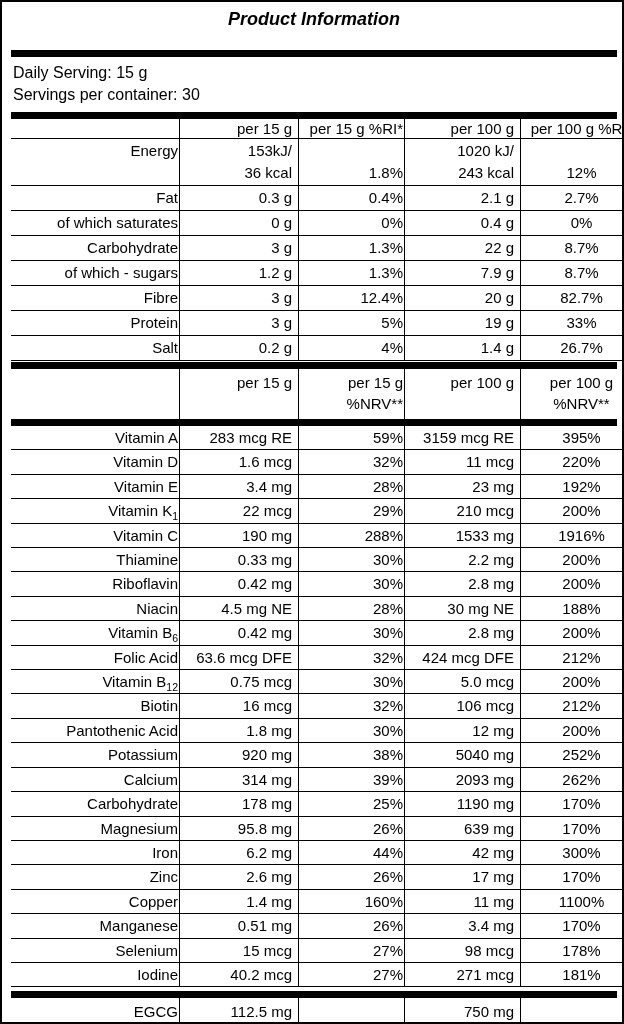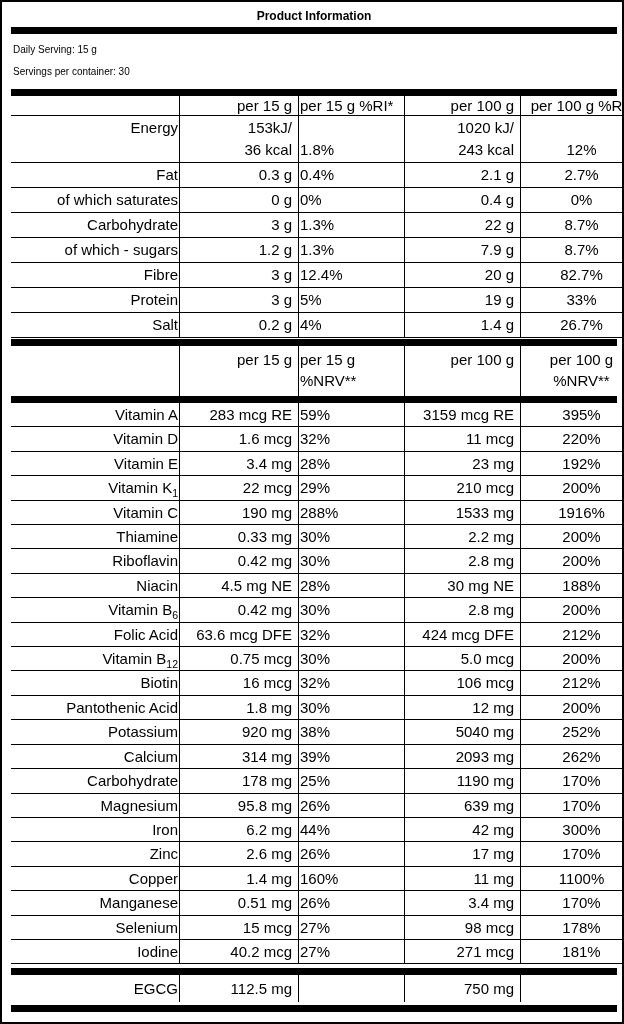--- a/index.html
+++ b/index.html
@@ -2,29 +2,29 @@
 <html><head>
 <meta charset="utf-8">
 <style>
   html, body { margin:0; padding:0; background:#fff; }
   body { font-family:"Liberation Sans", sans-serif; color:#000; }
   .page {
     width:624px; height:1024px; box-sizing:border-box;
     border:2px solid #000; background:#fff; overflow:hidden;
     padding:0 5px 0 9px;
   }
-  .title { text-align:center; font-weight:bold; font-size:12px; padding:7px 0 4px 0; }
+  .title { text-align:center; font-weight:bold; font-size:18px; padding:7px 0 20px 0;font-style:italic; }
   .bar { height:7px; background:#000; }
-  .serving { font-size:10px; line-height:22px; padding:5px 0 6px 2px; }
+  .serving { font-size:16px; line-height:22px; padding:5px 0 6px 2px; }
   table { border-collapse:collapse; table-layout:fixed; width:606px; }
   td { font-size:15px; white-space:pre-line; overflow:hidden; }
   .c1 { width:165px; text-align:right; padding-left:2px; vertical-align:top; }
   .c1.indent { padding-left:15px; }
   .c2 { width:111px; text-align:right; padding-right:6px; }
-  .c3 { width:103px; text-align:left; }
+  .c3 { width:103px; text-align:right; }
   .c4 { width:108px; text-align:right; padding-right:6px; }
   .c5 { width:119px; text-align:center; }
   .c2, .c3, .c4, .c5 { border-left:1px solid #000; vertical-align:bottom; }
   .c5 { border-right:1px solid #000; }
   
   .t1 td { line-height:22px; border-bottom:1px solid #000; }
   .t1 .h1 td { line-height:17px; }
   
   .t2h td { line-height:21px; vertical-align:top; padding-top:3px; padding-bottom:5px; border-bottom:0; }
   

